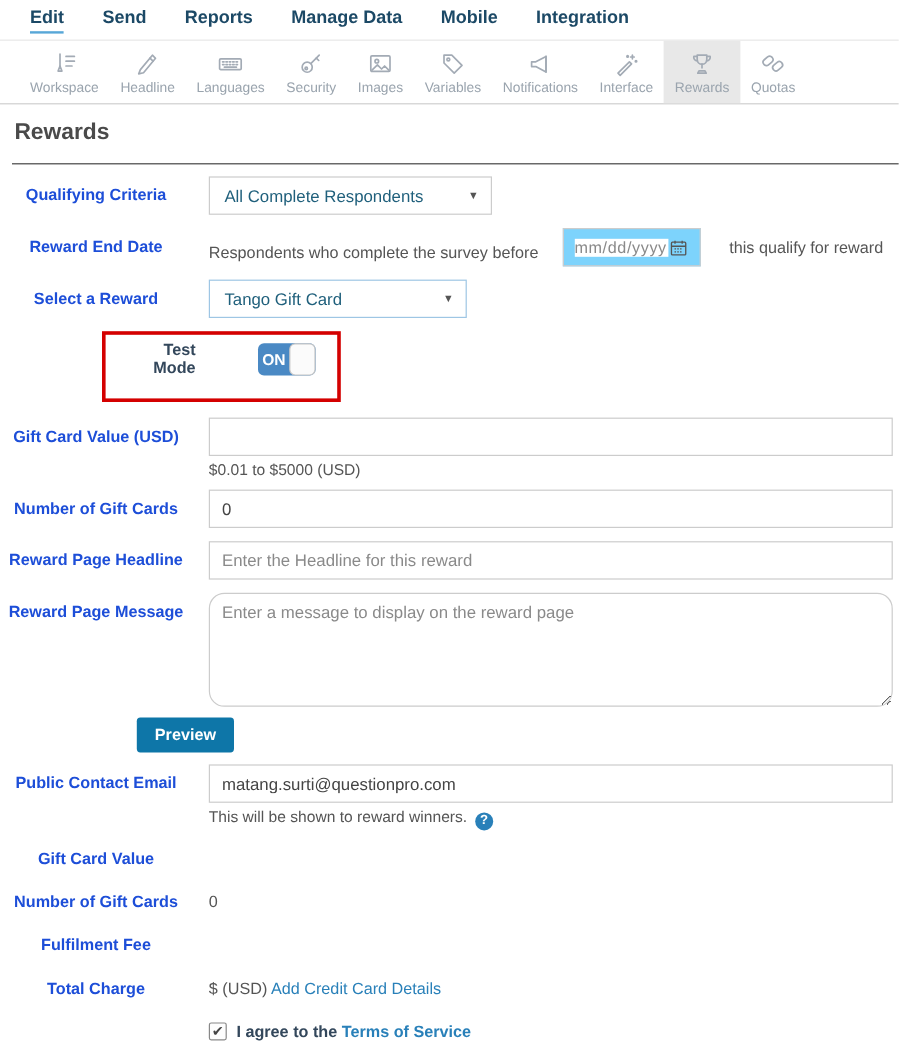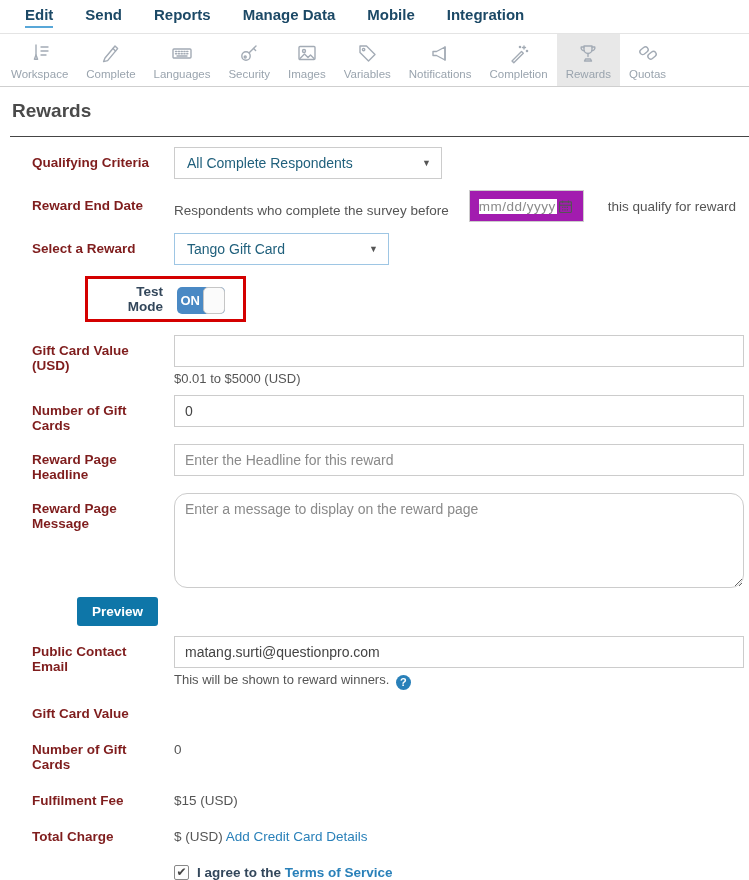--- a/index.html
+++ b/index.html
@@ -21,21 +21,21 @@
   .topnav-item {
     color: #1c4966; font-weight: 700; font-size: 15px;
     margin-right: 32px; cursor: pointer; padding-bottom: 3px;
     border-bottom: 2px solid transparent;
   }
   .topnav-item.active { border-bottom: 2px solid #58a7d8; }
 
   
   .toolbar {
     display: flex; align-items: stretch;
-    padding-left: 2px;
+    padding-left: 16px;
     border-bottom: 1px solid #cfcfcf;
     background: #fff;
     height: 53px;
   }
   .tool-tab {
     display: flex; flex-direction: column; align-items: center; justify-content: flex-start;
     padding: 5px 9px 0 9px; cursor: pointer;
   }
   .tool-tab.active { background: #e8e8e8; }
   .tool-tab .ticon { height: 27px; display: flex; align-items: center; }
@@ -44,22 +44,22 @@
 
   
   .page-head { padding: 13px 0 0 12px; }
   .page-title { color: #4a4a4a; font-size: 19px; font-weight: 700; margin: 0 0 14px 0; }
   .head-rule { border: none; border-top: 1px solid #454545; margin: 0 0 0 10px; }
 
   
   .form { padding: 10px 5px 0 0; }
   .form-row { display: flex; align-items: flex-start; margin-bottom: 11px; }
   .flabel {
-    width: 160px; flex-shrink: 0; text-align: left;
-    font-weight: 700; color: #7f1d1d; font-size: 13.5px; padding-top: 8px; padding-left: 32px;
+    width: 160px; flex-shrink: 0; text-align: center;
+    font-weight: 700; color: #1d4ed8; font-size: 13.5px; padding-top: 8px;
   }
   .fcontrol { flex: 1; margin-left: 14px; }
   .fcontrol.textonly { padding-top: 8px; }
 
   .selectbox {
     display: inline-flex; align-items: center; justify-content: space-between;
     border: 1px solid #ccc; background: #fff; height: 32px;
     padding: 0 10px 0 12px; color: #20607c; font-size: 14px; cursor: pointer;
   }
   .selectbox .arrow { color: #555; font-size: 9px; margin-left: 18px; }
@@ -70,58 +70,58 @@
     font-family: "Liberation Sans", sans-serif; font-size: 14px; color: #444;
     padding: 7px 10px; outline: none;
   }
   input[type=text] { height: 32px; }
   input::placeholder, textarea::placeholder { color: #8a8a8a; opacity: 1; }
   textarea { height: 95px; resize: vertical; border-radius: 13px; }
 
   .inline-row { display: flex; align-items: center; padding-top: 0; }
   .inline-text { color: #555; padding-top: 8px; }
   .datebox {
-    display: inline-flex; align-items: center; border: 1px solid #ccc; background: #a21caf;
+    display: inline-flex; align-items: center; border: 1px solid #ccc; background: #7dd3fc;
     height: 32px; padding: 0 9px; margin: 0 24px 0 20px;
   }
   .datebox input {
     border: none; width: 78px; padding: 0; height: auto; font-size: 13.5px; letter-spacing: 0.5px; color: #444;
   }
   .datebox svg { stroke: #555; fill: none; stroke-width: 1.3; }
 
   .hint { color: #555; font-size: 13px; margin-top: 4px; }
   .help-circle {
     display: inline-block; width: 15px; height: 15px; border-radius: 50%;
     background: #2980b9; color: #fff; font-weight: 700; font-size: 11px;
     text-align: center; line-height: 15px; margin-left: 3px; cursor: pointer; vertical-align: -2px;
   }
 
   
   .testmode-row { padding-left: 85px; margin-bottom: 13px; }
   .red-box {
-    display: inline-flex; align-items: flex-end;
-    border: 3px solid #d40000; padding: 5px 18px 5px 12px;
+    display: inline-flex; align-items: center;
+    border: 3px solid #d40000; padding: 5px 18px 18px 12px; gap: 38px;
   }
   .red-box .flabel-in { width: 63px; text-align: right; font-weight: 700; color: #33475b; }
   .toggle {
     position: relative; width: 48px; height: 27px; margin-left: 14px;
     background: #4a89c4; border-radius: 5px; display: flex; align-items: center; cursor: pointer;
   }
   .toggle-on { width: 55%; text-align: center; color: #fff; font-weight: 700; font-size: 13px; }
   .toggle-knob {
     position: absolute; right: 0; top: 0; width: 45%; height: 100%;
     background: #fbfbfb; border: 1px solid #c6c6c6; border-radius: 5px;
   }
 
   .btn {
     display: inline-block; background: #0e76a8; color: #fff; font-weight: 700;
     font-size: 13.5px; border: none; border-radius: 3px; padding: 7px 15px;
     cursor: pointer; font-family: "Liberation Sans", sans-serif;
   }
-  .preview-row { padding-left: 77px; margin: 2px 0 10px 0; }
+  .preview-row { padding-left: 114px; margin: 2px 0 10px 0; }
 
   .summary-row { margin-bottom: 21px; }
   .summary-row .fcontrol { padding-top: 8px; color: #555; }
   a.link { color: #2980b9; text-decoration: none; cursor: pointer; }
   .agree-row { padding-left: 174px; margin: 18px 0 16px 0; display: flex; align-items: center; }
   .checkbox {
     width: 15px; height: 15px; border: 1px solid #888; border-radius: 2px; background: #fdfdfd;
     color: #444; font-size: 12px; line-height: 13px; text-align: center; cursor: pointer; flex-shrink: 0;
   }
   .agree-text { margin-left: 8px; font-weight: 700; color: #33475b; }
@@ -152,21 +152,21 @@
     </span>
     <span class="tool-label">Workspace</span>
   </div>
   <div class="tool-tab">
     <span class="ticon">
       <svg width="24" height="24" viewBox="0 0 24 24">
           <path d="M6 17 L16 5 l2.6 2.6 L8.6 19.6 L4.6 20.6 Z"></path>
           <line x1="14" y1="7.5" x2="16.5" y2="10"></line>
         </svg>
     </span>
-    <span class="tool-label">Complete</span>
+    <span class="tool-label">Headline</span>
   </div>
   <div class="tool-tab">
     <span class="ticon">
       <svg width="26" height="24" viewBox="0 0 26 24">
           <rect x="4" y="8" width="18" height="9" rx="1"></rect>
           <line x1="6.5" y1="10.5" x2="19.5" y2="10.5" stroke-dasharray="1.2 1.6"></line>
           <line x1="6.5" y1="12.8" x2="19.5" y2="12.8" stroke-dasharray="1.2 1.6"></line>
           <line x1="8" y1="15" x2="18" y2="15"></line>
         </svg>
     </span>
@@ -214,21 +214,21 @@
   <div class="tool-tab">
     <span class="ticon">
       <svg width="24" height="24" viewBox="0 0 24 24">
           <path d="M5 20 L14.5 10.5 l1.8 1.8 L6.8 21.8 Z"></path>
           <line x1="17" y1="5" x2="17" y2="8"></line>
           <line x1="15.5" y1="6.5" x2="18.5" y2="6.5"></line>
           <circle cx="20" cy="10" r="0.6"></circle>
           <circle cx="13" cy="6" r="0.6"></circle>
         </svg>
     </span>
-    <span class="tool-label">Completion</span>
+    <span class="tool-label">Interface</span>
   </div>
   <div class="tool-tab active">
     <span class="ticon">
       <svg width="24" height="24" viewBox="0 0 24 24">
           <path d="M8 5 h8 v3.5 a4 4 0 0 1 -8 0 Z"></path>
           <path d="M8 6 H5.2 a3 3 0 0 0 3 3.8"></path>
           <path d="M16 6 h2.8 a3 3 0 0 1 -3 3.8"></path>
           <line x1="12" y1="12.5" x2="12" y2="15.5"></line>
           <path d="M9.5 18 h5 l1 2 h-7 Z"></path>
         </svg>
@@ -249,21 +249,21 @@
 <div class="page-head">
   <h1 class="page-title">Rewards</h1>
 </div>
 <hr class="head-rule">
 
 <div class="form">
 
   <div class="form-row">
     <div class="flabel">Qualifying Criteria</div>
     <div class="fcontrol">
-      <div class="selectbox" style="width:268px;">
+      <div class="selectbox" style="width:236px;">
         <span>All Complete Respondents</span>
         <span class="arrow">▼</span>
       </div>
     </div>
   </div>
 
   <div class="form-row">
     <div class="flabel">Reward End Date</div>
     <div class="fcontrol inline-row">
       <span class="inline-text">Respondents who complete the survey before</span>
@@ -351,21 +351,20 @@
     <div class="fcontrol textonly" style="padding-top:0;"></div>
   </div>
 
   <div class="form-row summary-row">
     <div class="flabel" style="padding-top:0;">Number of Gift Cards</div>
     <div class="fcontrol textonly" style="padding-top:0;">0</div>
   </div>
 
   <div class="form-row summary-row">
     <div class="flabel" style="padding-top:0;">Fulfilment Fee</div>
-    <div class="fcontrol textonly" style="padding-top:0;">$15 (USD)</div>
   </div>
 
   <div class="form-row summary-row">
     <div class="flabel" style="padding-top:0;">Total Charge</div>
     <div class="fcontrol textonly" style="padding-top:0;">
       <span>$ (USD)</span>
       <a class="link">Add Credit Card Details</a>
     </div>
   </div>
 

